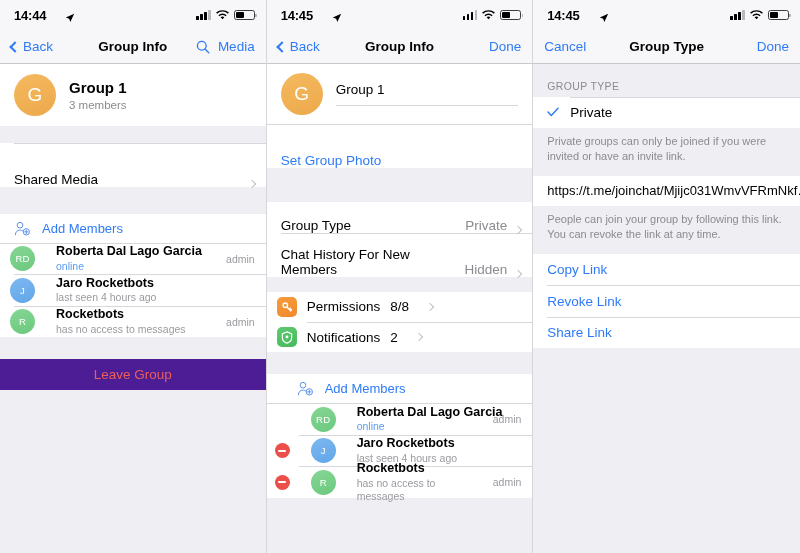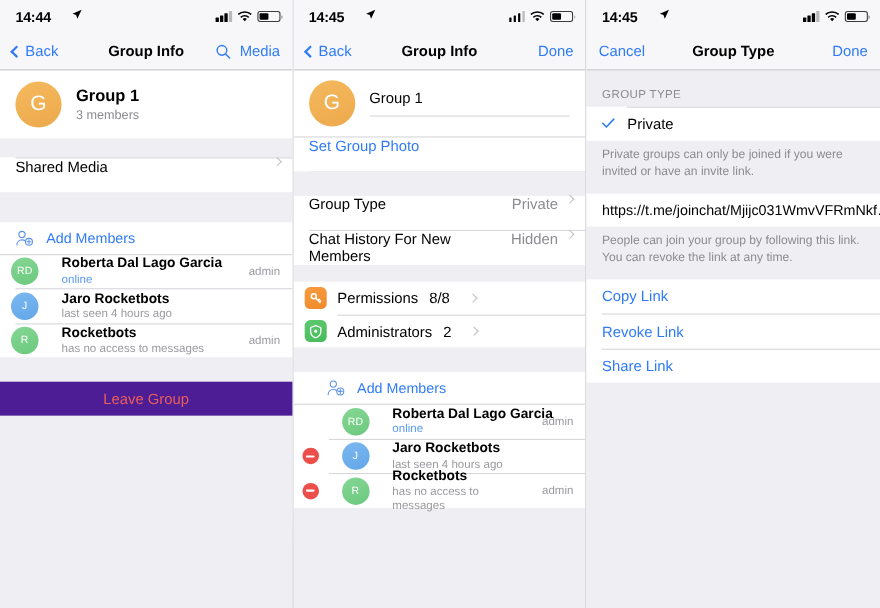--- a/index.html
+++ b/index.html
@@ -22,21 +22,21 @@
 
   
   .statusbar {
     height: 30px;
     background: #f7f7f9;
     display: flex;
     align-items: center;
     justify-content: space-between;
     padding: 0 11px 0 14px;
   }
-  .sb-left { display: flex; align-items: flex-start; gap: 19px; }
+  .sb-left { display: flex; align-items: flex-end; gap: 19px; }
   .sb-time { font-size: 13px; font-weight: bold; color: #000; letter-spacing: -0.2px; }
   .sb-loc { width: 10px; height: 10px; }
   .sb-right { display: flex; align-items: center; gap: 5px; }
   .bars { display: flex; align-items: flex-end; gap: 1.5px; height: 10px; }
   .bars i { display: block; width: 2.5px; background: #000; border-radius: 0.5px; }
   .bars i:nth-child(1) { height: 4px; }
   .bars i:nth-child(2) { height: 6px; }
   .bars i:nth-child(3) { height: 8px; }
   .bars i:nth-child(4) { height: 10px; background: #b9b9bd; }
   .batt {
@@ -77,23 +77,23 @@
     transform: rotate(45deg); margin-right: -1px;
   }
 
   
   .gap { background: #eeeef3; }
   .card { background: #fff; }
   .hr { height: 0.5px; background: #d8d8dc; margin-left: 14px; }
   .hr-full { height: 0.5px; background: #d8d8dc; }
   .row {
     height: 31px;
-    display: flex; align-items: flex-start;
+    display: flex; align-items: flex-end;
     padding: 0 11px 0 14px;
-    font-size: 13.5px; color: #000;
+    font-size: 13.5px; color: #000; margin-top: 12px;
   }
   .row .val { margin-left: auto; color: #8b8b90; font-size: 13.5px; }
   .chev {
     width: 6px; height: 6px;
     border-top: 1.6px solid #c2c2c7; border-right: 1.6px solid #c2c2c7;
     transform: rotate(45deg);
     margin-left: 8px; flex: 0 0 auto;
   }
   .link-row { color: #2f7bf6; }
 
@@ -391,21 +391,21 @@
         <span class="chev"></span>
       </div>
       <div class="hr" style="margin-left:40px"></div>
       <div class="iconrow">
         <span class="sqicon sq-green">
           <svg width="12" height="13" viewBox="0 0 14 15">
               <path d="M7 1 1.6 3.1v4.3c0 3.4 2.4 5.7 5.4 6.6 3-0.9 5.4-3.2 5.4-6.6V3.1z" fill="none" stroke="#fff" stroke-width="1.4" stroke-linejoin="round"></path>
               <circle cx="7" cy="7" r="1.7" fill="#fff"></circle>
             </svg>
         </span>
-        <span>Administrators</span>
+        <span>Notifications</span>
         <span class="val">2</span>
         <span class="chev"></span>
       </div>
     </div>
 
     <div class="gap" style="height:22px"></div>
 
     <div class="card">
       <div class="addmembers" style="padding-left:30px">
         <svg width="17" height="15" viewBox="0 0 20 18">

